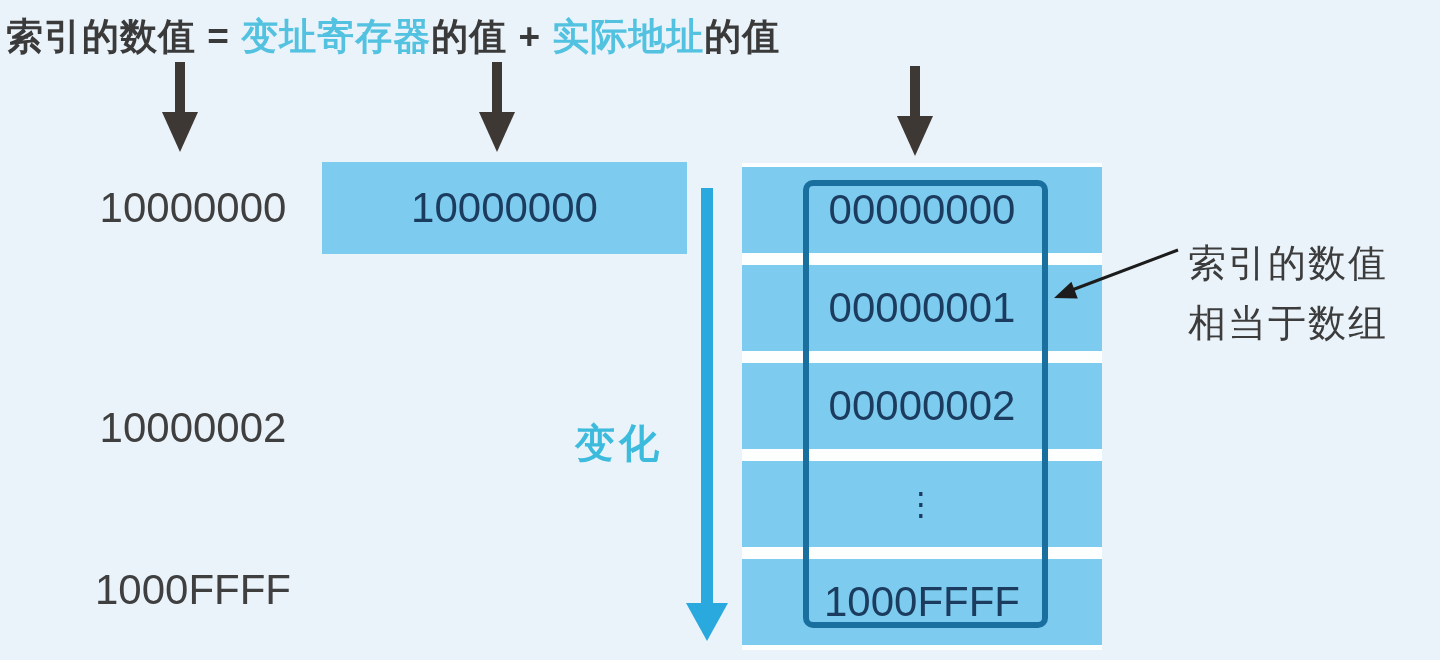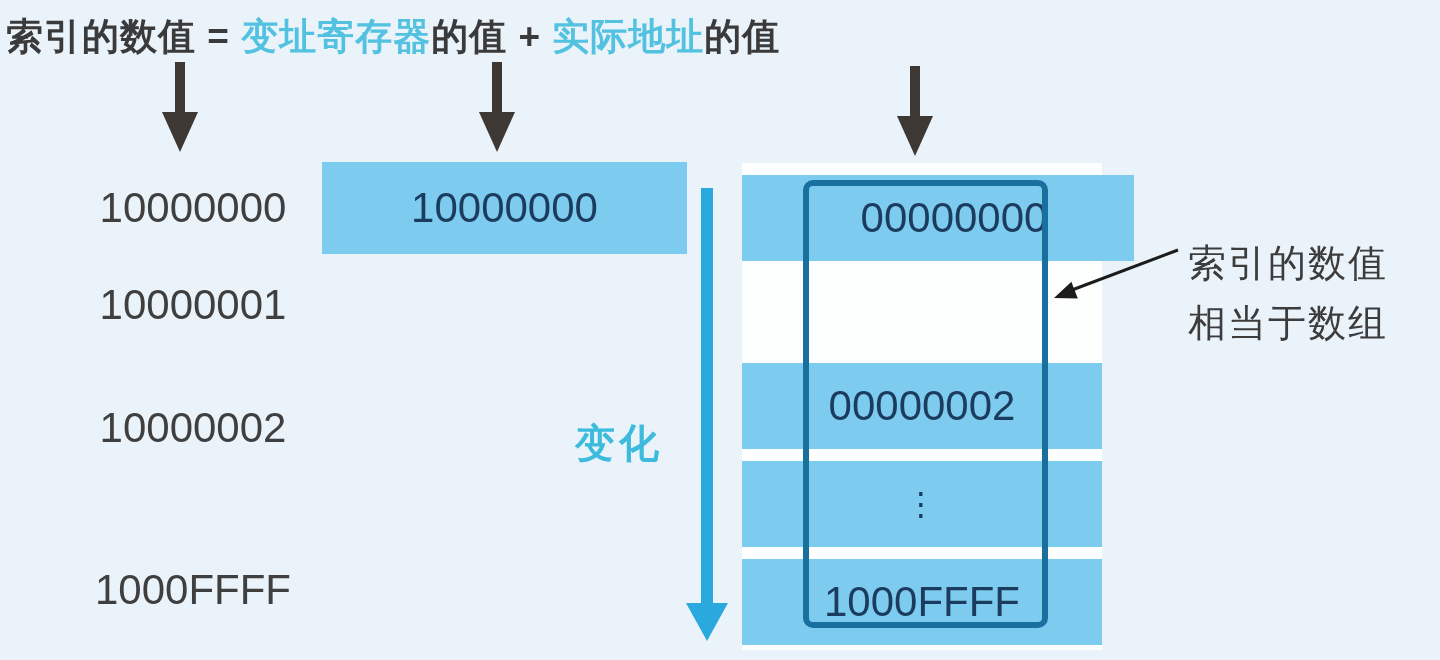--- a/index.html
+++ b/index.html
@@ -83,35 +83,35 @@
     <rect x="17" y="0" width="10" height="52" fill="#3e3835"></rect>
     <polygon points="4,50 40,50 22,90" fill="#3e3835"></polygon>
   </svg>
   <svg class="dark-arrow" style="left:893px;top:66px;" viewBox="0 0 44 92">
     <rect x="17" y="0" width="10" height="52" fill="#3e3835"></rect>
     <polygon points="4,50 40,50 22,90" fill="#3e3835"></polygon>
   </svg>
 
 
   <div class="addr" style="top:186px;">10000000</div>
-  <div class="addr" style="top:283px;">10000001</div>
   <div class="addr" style="top:378px;margin-top:28px;">10000002</div>
   <div class="addr" style="top:568px;">1000FFFF</div>
 
   <div class="base-box">10000000</div>
 
   <svg class="long-arrow" viewBox="0 0 44 455">
     <rect x="16" y="0" width="12" height="418" fill="#29a9de"></rect>
     <polygon points="1,415 43,415 22,453" fill="#29a9de"></polygon>
   </svg>
 
   <div class="cyan-label" style="left:575px;top:416px;">变化</div>
 
   <div class="index-table">
-    <div class="index-row" style="top:12px;padding-left:32px;">00000000</div>
+    <div class="index-row" style="top:4px;">00000000</div>
+    <div class="index-row" style="top:102px;">00000001</div>
     <div class="index-row" style="top:200px;">00000002</div>
     <div class="index-row dots" style="top:298px;">⋮</div>
     <div class="index-row" style="top:396px;">1000FFFF</div>
   </div>
 
   <div class="outline-box"></div>
 
   <svg class="annotation-arrow" viewBox="0 0 140 75">
     <line x1="130" y1="12" x2="24" y2="52" stroke="#1c1c1c" stroke-width="3"></line>
     <polygon points="6,60 23.4,43.8 29.8,60.6" fill="#1c1c1c"></polygon>

